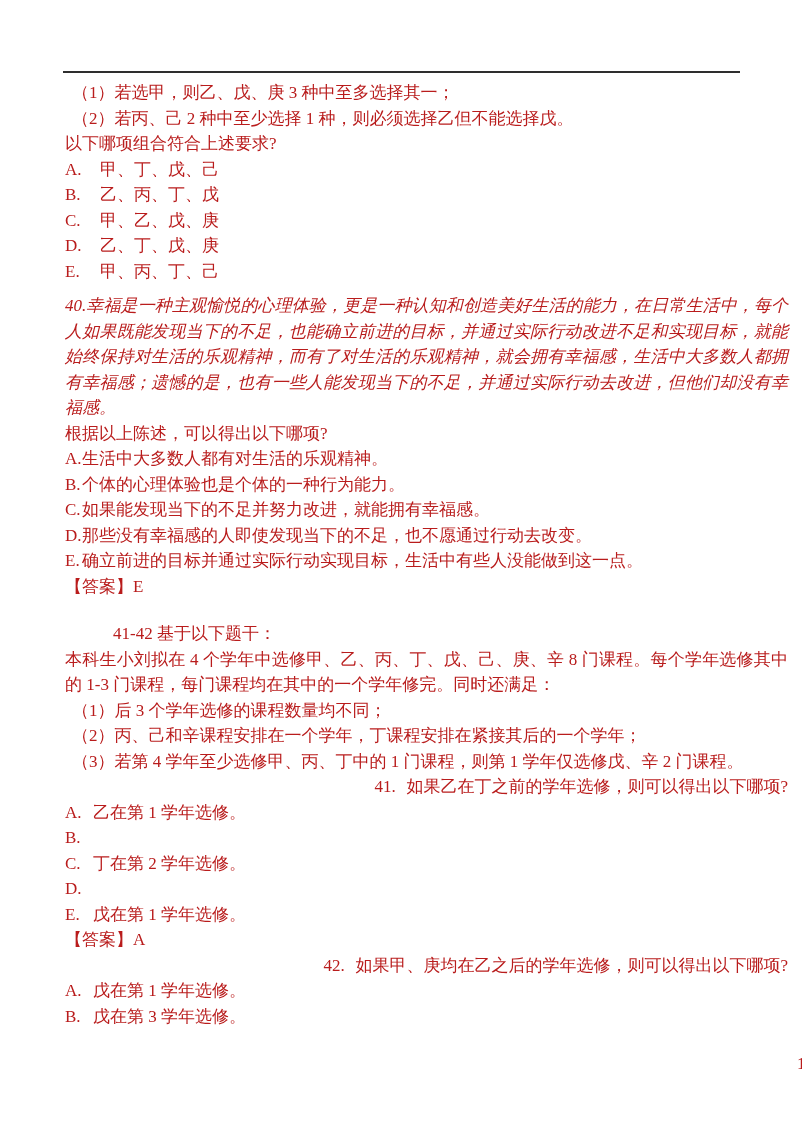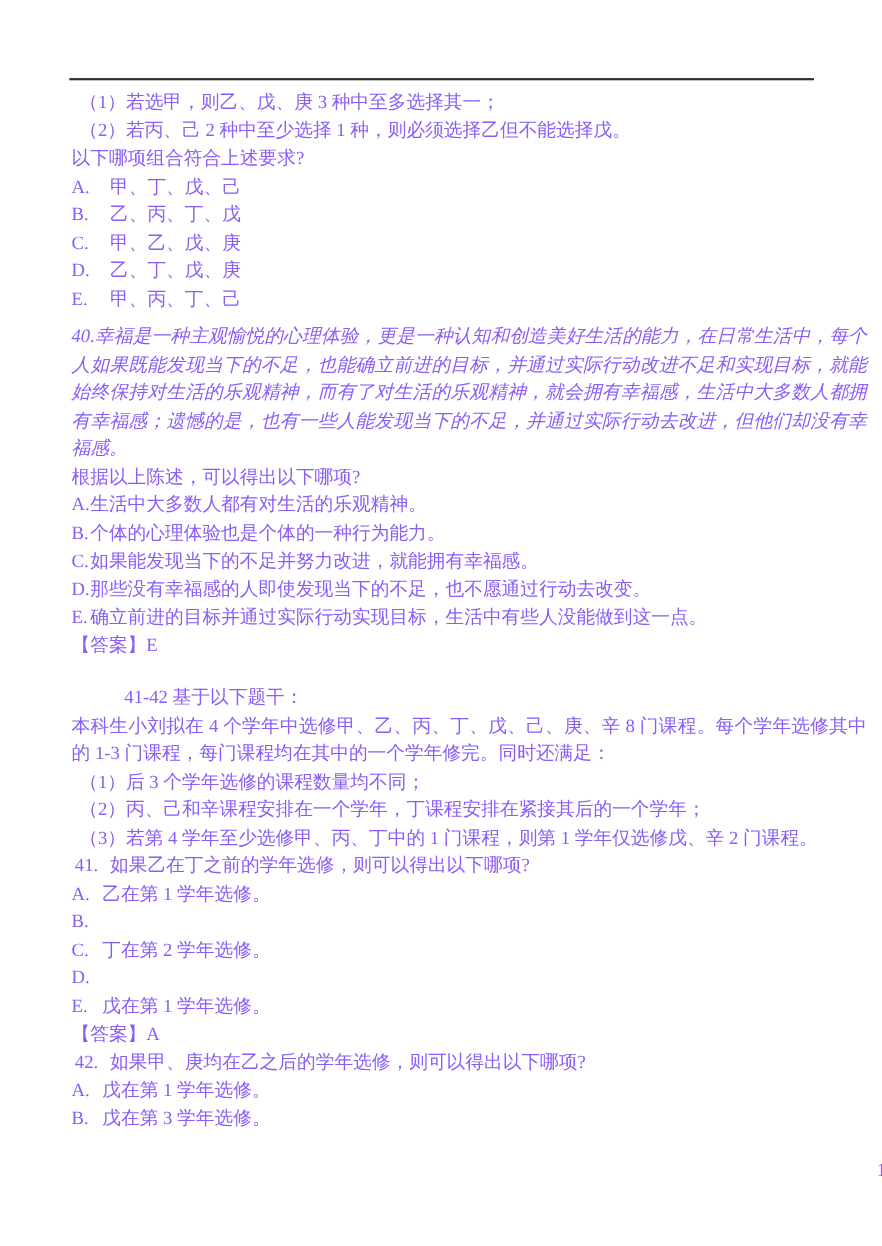--- a/index.html
+++ b/index.html
@@ -3,42 +3,42 @@
 <meta charset="utf-8">
 <style>
   * { margin: 0; padding: 0; box-sizing: border-box; }
   html, body { background: #ffffff; }
   .page {
     position: relative;
     width: 802px;
     height: 1133px;
     background: #ffffff;
     font-family: "Liberation Serif", "DejaVu Serif", serif;
-    color: #8b5cf6;
+    color: #b91c1c;
     font-size: 17px;
     line-height: 25.5px;
     overflow: hidden;
   }
   .header-rule {
     position: absolute;
     left: 63px;
     top: 71px;
     width: 677px;
     height: 2px;
     background: #2e2e2e;
   }
   .content {
     position: absolute;
     left: 65px;
     top: 80px;
     width: 723px;
   }
   .line { display: block; }
   .indent { padding-left: 7px; }
-  .qnum-indent { padding-left: 3px; }
+  .qnum-indent { padding-left: 3px; justify-content: flex-end; }
   .jpara { text-align: justify; }
   .opt { display: flex; }
   .opt .lbl-wide   { flex: 0 0 35px; }
   .opt .lbl-narrow { flex: 0 0 28px; }
   .opt .lbl-tight  { flex: 0 0 17px; }
   .opt .lbl-qnum   { flex: 0 0 32px; }
   .gap-q40   { margin-top: 9px; font-style: italic; }
   .gap-41-42 { margin-top: 22px; margin-left: 48px; }
   .page-number {
     position: absolute;

